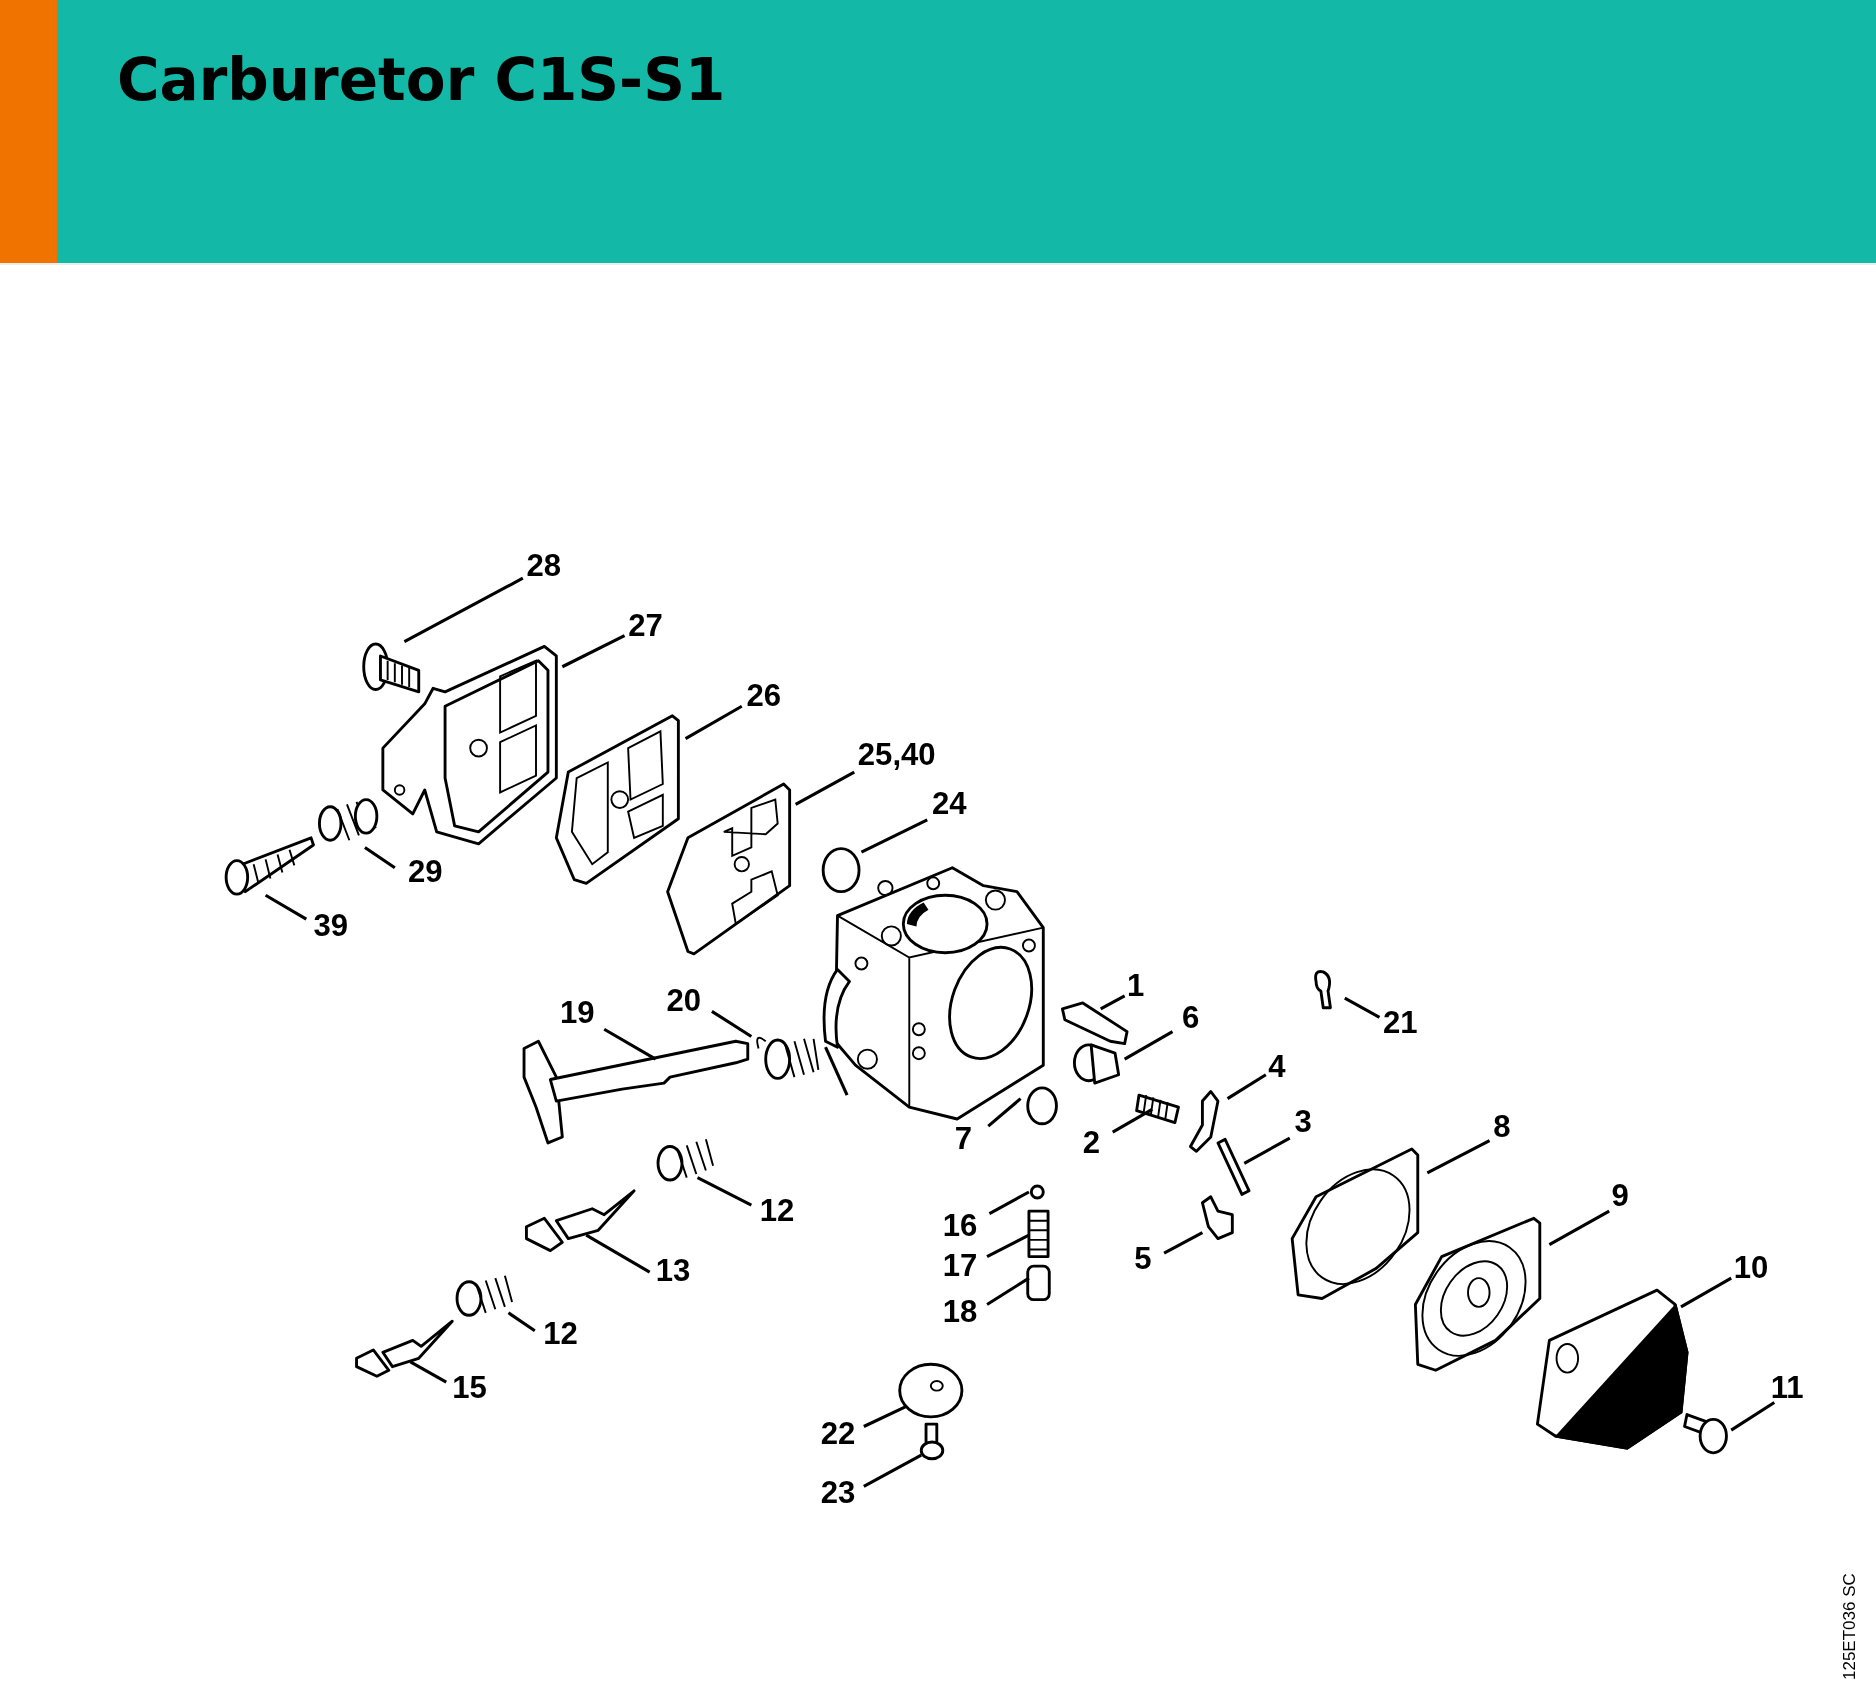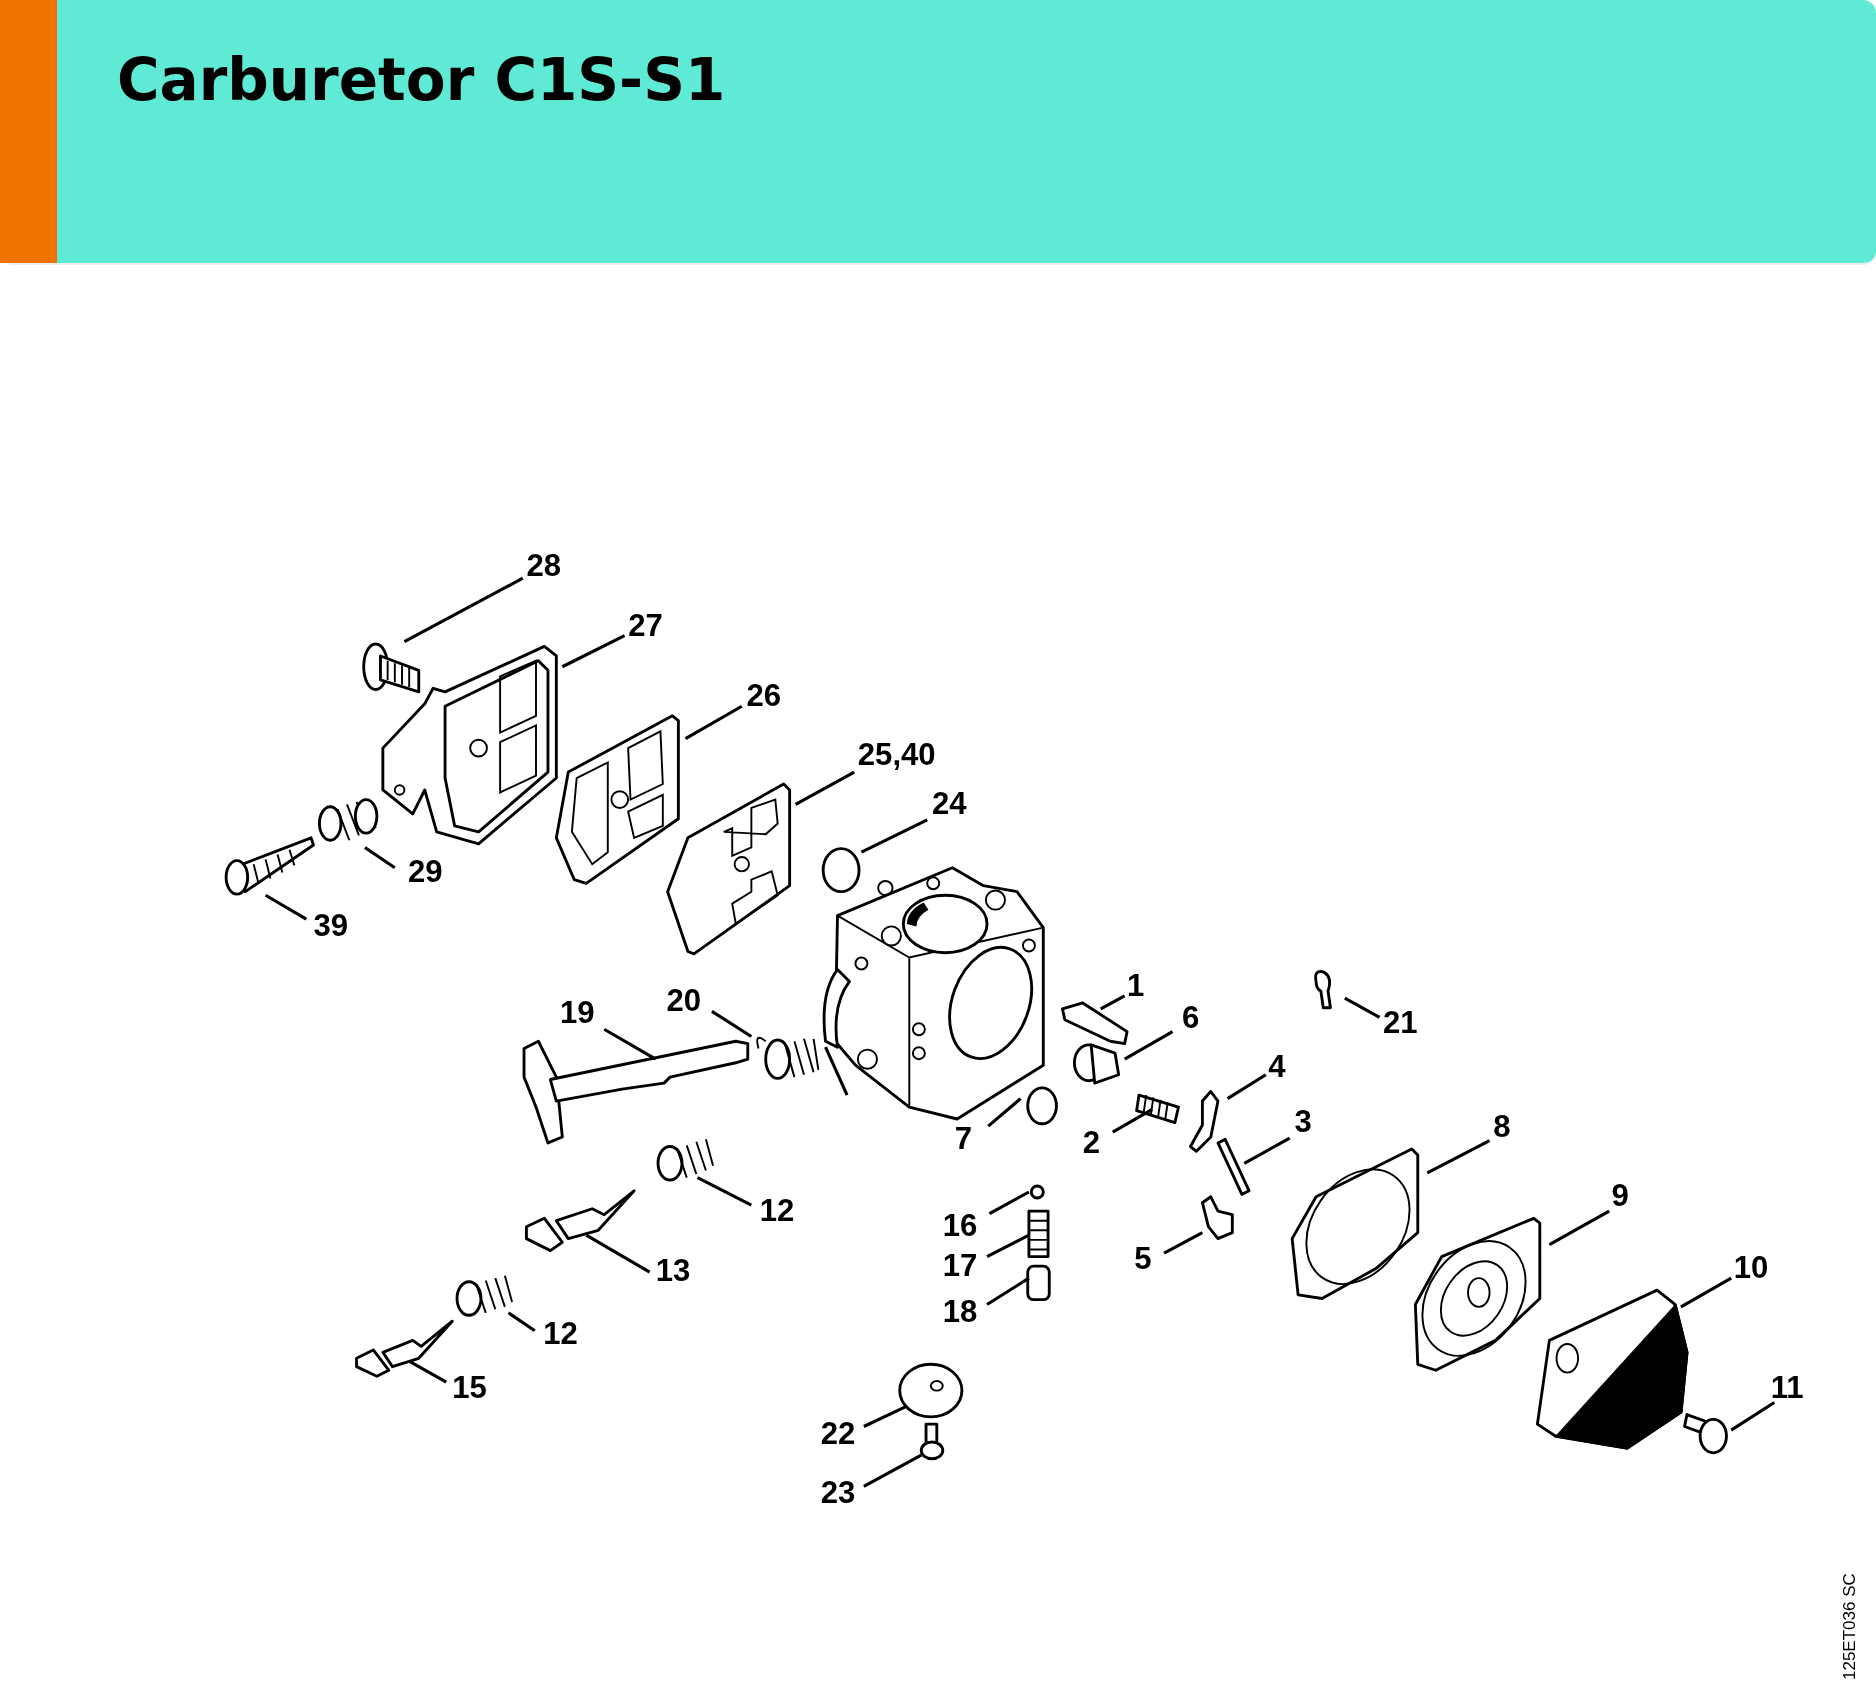--- a/index.html
+++ b/index.html
@@ -1,17 +1,17 @@
 <!DOCTYPE html>
 <html><head>
 <meta charset="utf-8">
 <style>
   html, body { margin: 0; padding: 0; background: #ffffff; }
   body { width: 1876px; height: 1708px; position: relative; overflow: hidden; font-family: "Liberation Sans", sans-serif; }
-  .header { position: absolute; left: 0; top: 0; width: 1876px; height: 263px; background: #5eead4; border-bottom: 2px solid #eceeed; border-radius: 13px; }
+  .header { position: absolute; left: 0; top: 0; width: 1876px; height: 263px; background: #14b8a6; border-bottom: 2px solid #eceeed; }
   .accent { position: absolute; left: 0; top: 0; width: 57px; height: 263px; background: #f07300; }
   .title { position: absolute; left: 117px; top: 46px; font-family: "DejaVu Sans", sans-serif; font-weight: bold; font-size: 58px; color: #000; letter-spacing: 0px; }
   .drawing { position: absolute; left: 0; top: 0; width: 1876px; height: 1708px; }
   .callout { font-family: "Liberation Sans", sans-serif; font-weight: bold; font-size: 26px; fill: #000; }
   .code { position: absolute; left: 1840px; top: 1680px; transform-origin: 0 0; transform: rotate(-90deg); font-family: "Liberation Sans", sans-serif; font-size: 17px; color: #000; white-space: nowrap; }
   .part { fill: #fff; stroke: #000; stroke-width: 2.4; stroke-linejoin: round; }
   .thin { fill: none; stroke: #000; stroke-width: 1.6; }
   .lead { stroke: #000; stroke-width: 2.6; }
   .dark { fill: #000; }
 </style>

